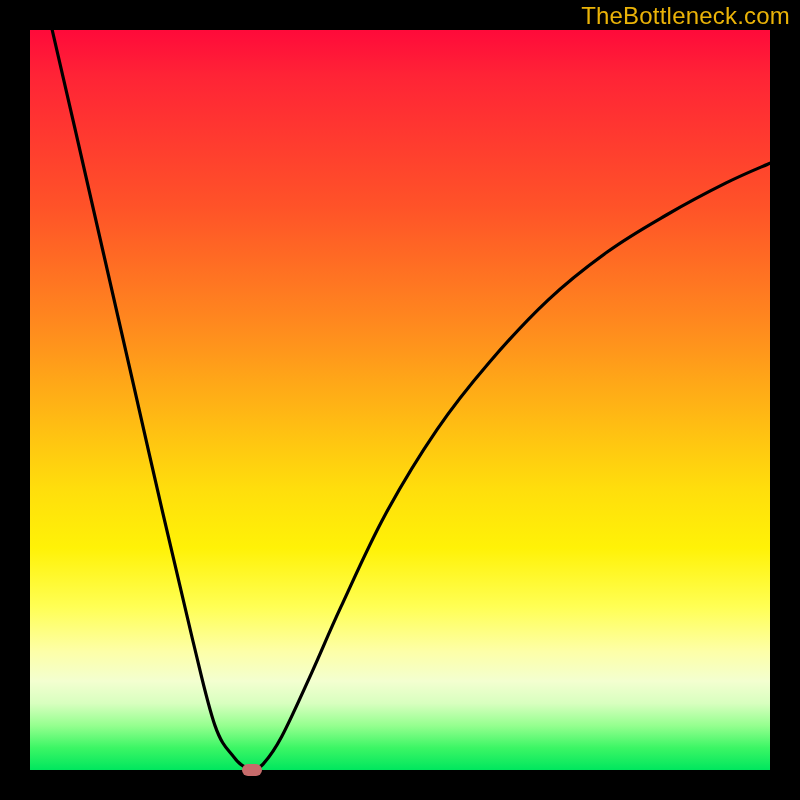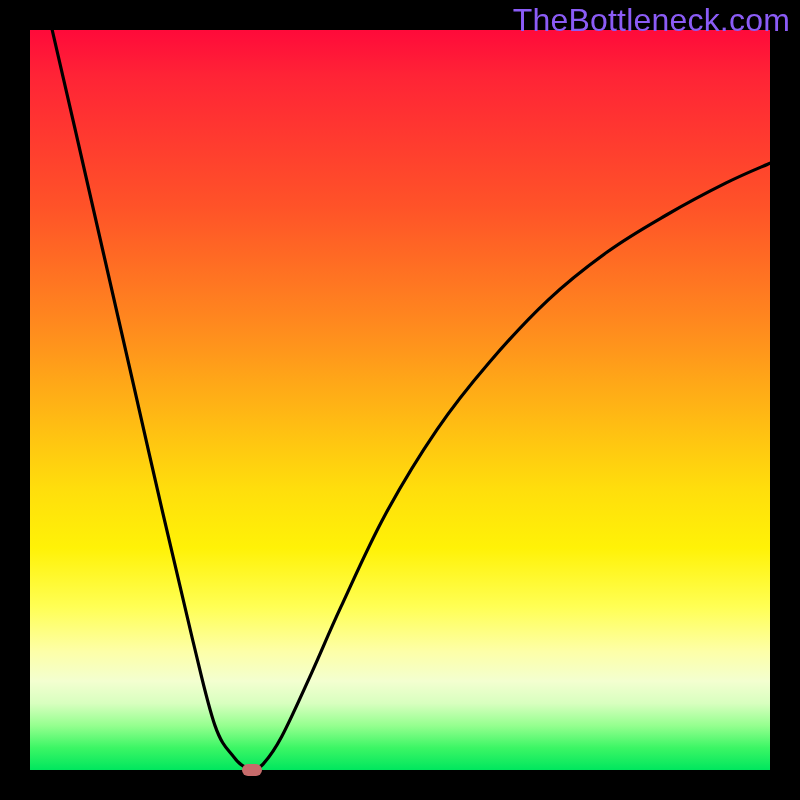--- a/index.html
+++ b/index.html
@@ -47,22 +47,22 @@
     left: 0;
     top: 0;
     width: 740px;
     height: 740px;
     overflow: visible;
   }
   .watermark {
     position: absolute;
     top: 2px;
     right: 10px;
-    color: #8b5cf6;
-    font-size: 32px;
+    color: #eab308;
+    font-size: 24px;
     font-weight: 500;
     letter-spacing: 0.2px;
     user-select: none;
     margin-left: 33px;
   }
   .marker {
     position: absolute;
     width: 20px;
     height: 12px;
     background: #c76b6b;

